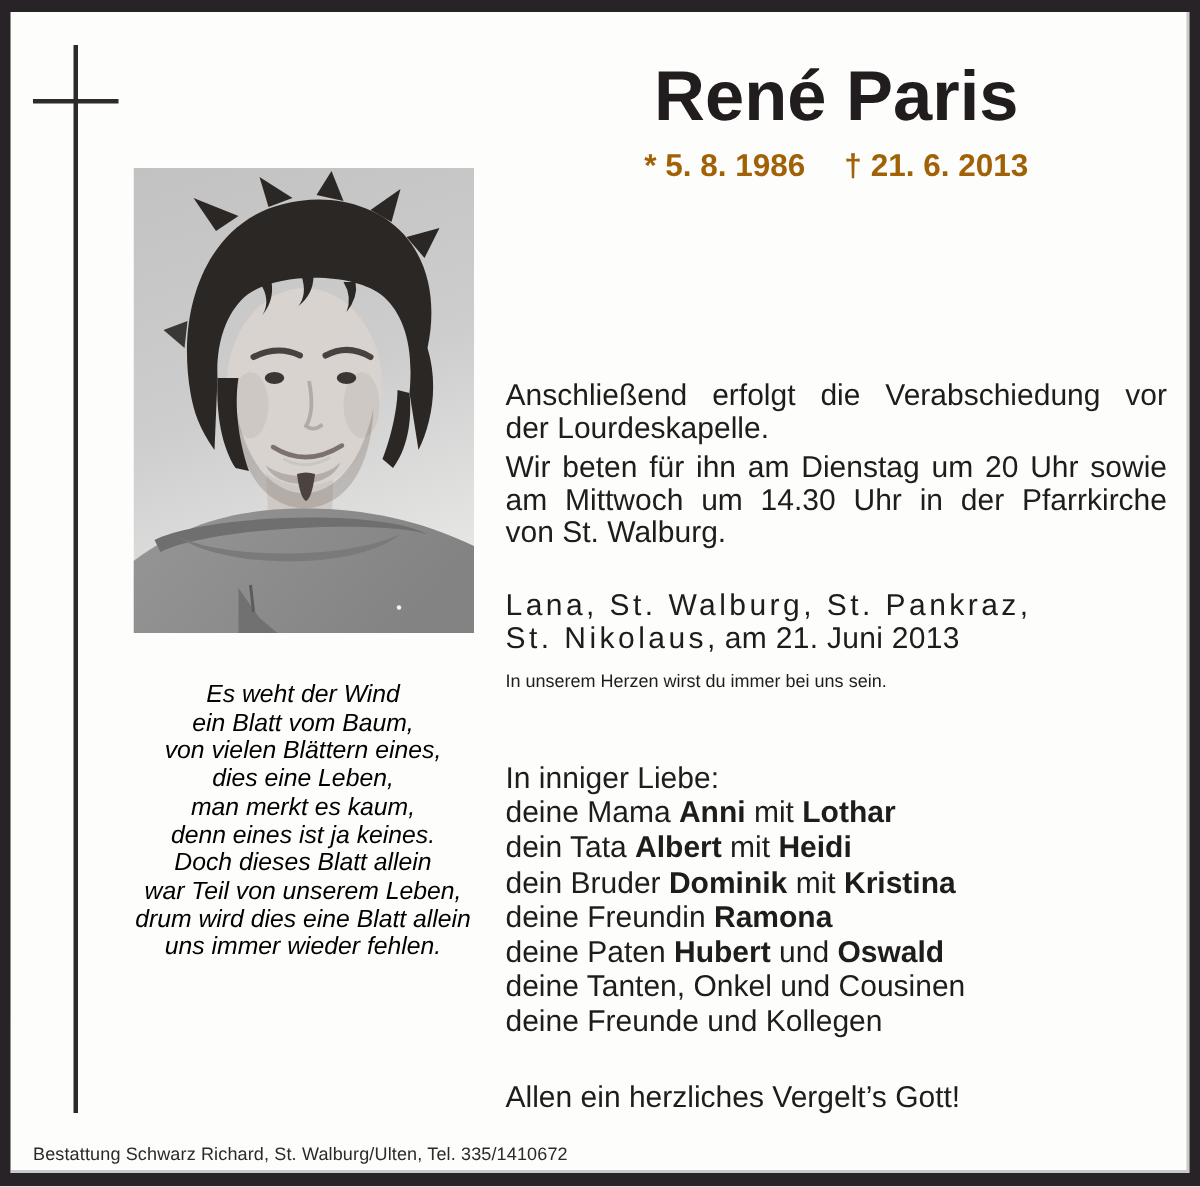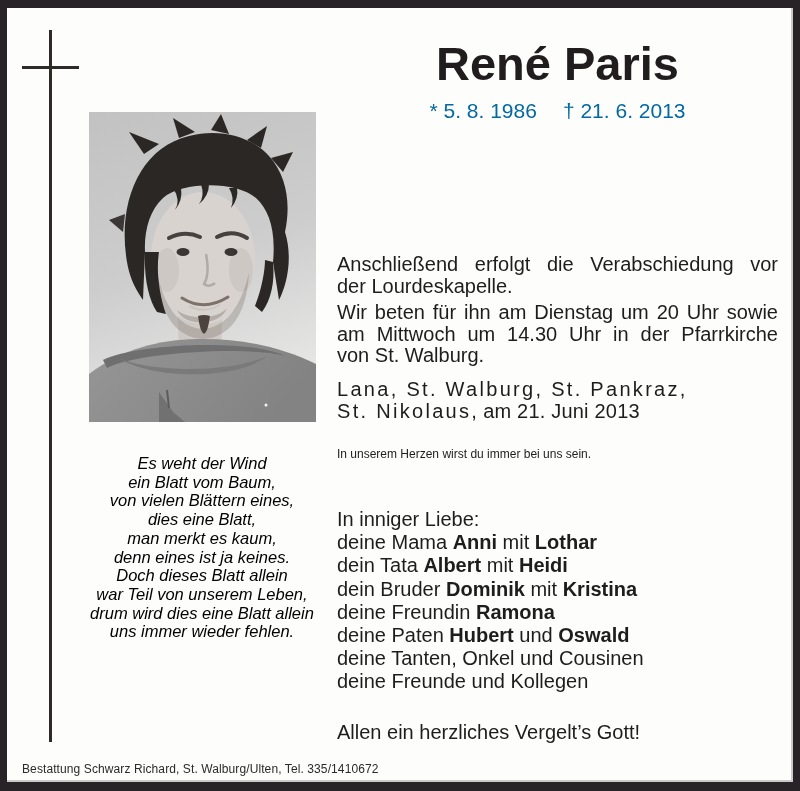--- a/index.html
+++ b/index.html
@@ -30,29 +30,29 @@
     font-size:16.5px; line-height:18.7px; color:#000000;
   }
   
   .title {
     position:absolute; left:337px; top:39px; width:441px;
     text-align:center; font-size:47px; font-weight:bold; line-height:50px;
     color:#211d1e; white-space:nowrap;
   }
   .dates {
     position:absolute; left:337px; top:99px; width:441px;
-    text-align:center; font-size:21px; font-weight:normal; line-height:24px;
-    color:#0369a1;
+    text-align:center; font-size:21px; font-weight:bold; line-height:24px;
+    color:#a16207;
   }
   .dates .death { margin-left:26px; }
   
   .para { position:absolute; left:337px; width:441px; font-size:20px; line-height:21.6px; }
   .jline { text-align:justify; text-align-last:justify; }
   .jline.last { text-align-last:left; }
-  .dateline { position:absolute; left:337px; top:379px; width:441px; font-size:20px; line-height:21.8px; }
+  .dateline { position:absolute; left:337px; top:394px; width:441px; font-size:20px; line-height:21.8px; }
   .spaced { letter-spacing:2.3px; }
   .dateline .date-part { margin-left:4px; letter-spacing:0.2px; }
   .remembrance { position:absolute; left:337px; top:443px; width:441px; font-size:12px; line-height:22px; }
   .mourners { position:absolute; left:337px; top:508px; width:441px; font-size:20px; line-height:23.2px; }
   .mourners b { font-weight:700; }
   .closing { position:absolute; left:337px; top:721px; width:441px; font-size:20px; line-height:22px; }
   .footer {
     position:absolute; left:22px; top:762px;
     font-size:12px; line-height:14px; color:#2b2a29; letter-spacing:0.1px;
   }
@@ -133,21 +133,21 @@
       <ellipse cx="152" cy="158" rx="12" ry="22" fill="#000000" opacity="0.05"></ellipse>
 
       <circle cx="177" cy="293" r="1.5" fill="#f4f4f4"></circle>
     </svg>
   </div>
 
   <div class="poem">
       <div>Es weht der Wind</div>
       <div>ein Blatt vom Baum,</div>
       <div>von vielen Blättern eines,</div>
-      <div>dies eine Blatt,</div>
+      <div>dies eine Leben,</div>
       <div>man merkt es kaum,</div>
       <div>denn eines ist ja keines.</div>
       <div>Doch dieses Blatt allein</div>
       <div>war Teil von unserem Leben,</div>
       <div>drum wird dies eine Blatt allein</div>
       <div>uns immer wieder fehlen.</div>
     </div>
 
   <div class="title">René Paris</div>
   <div class="dates">

